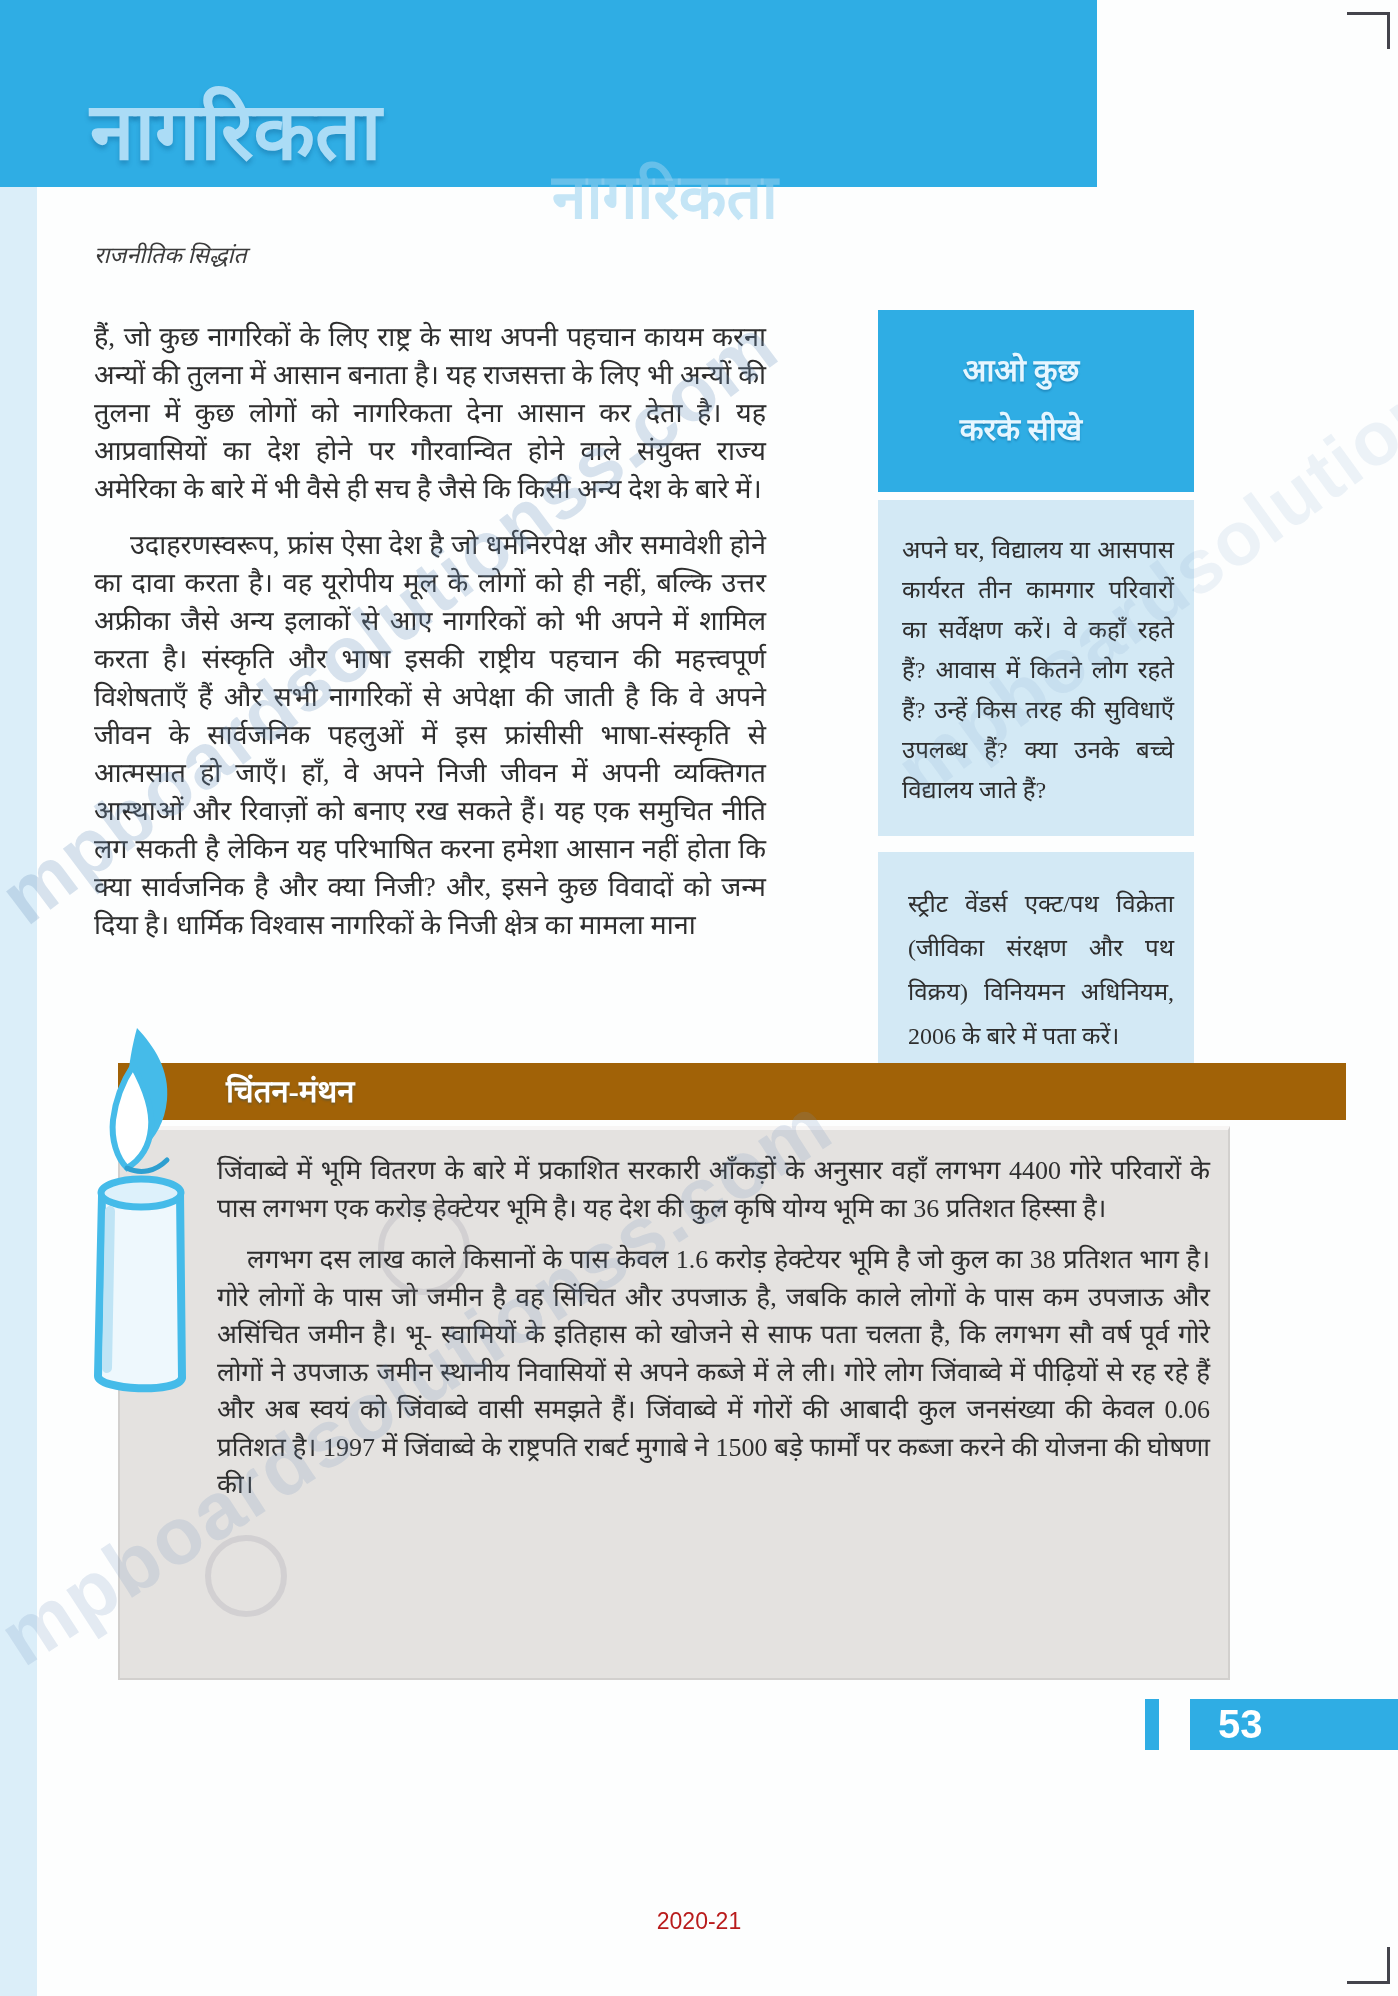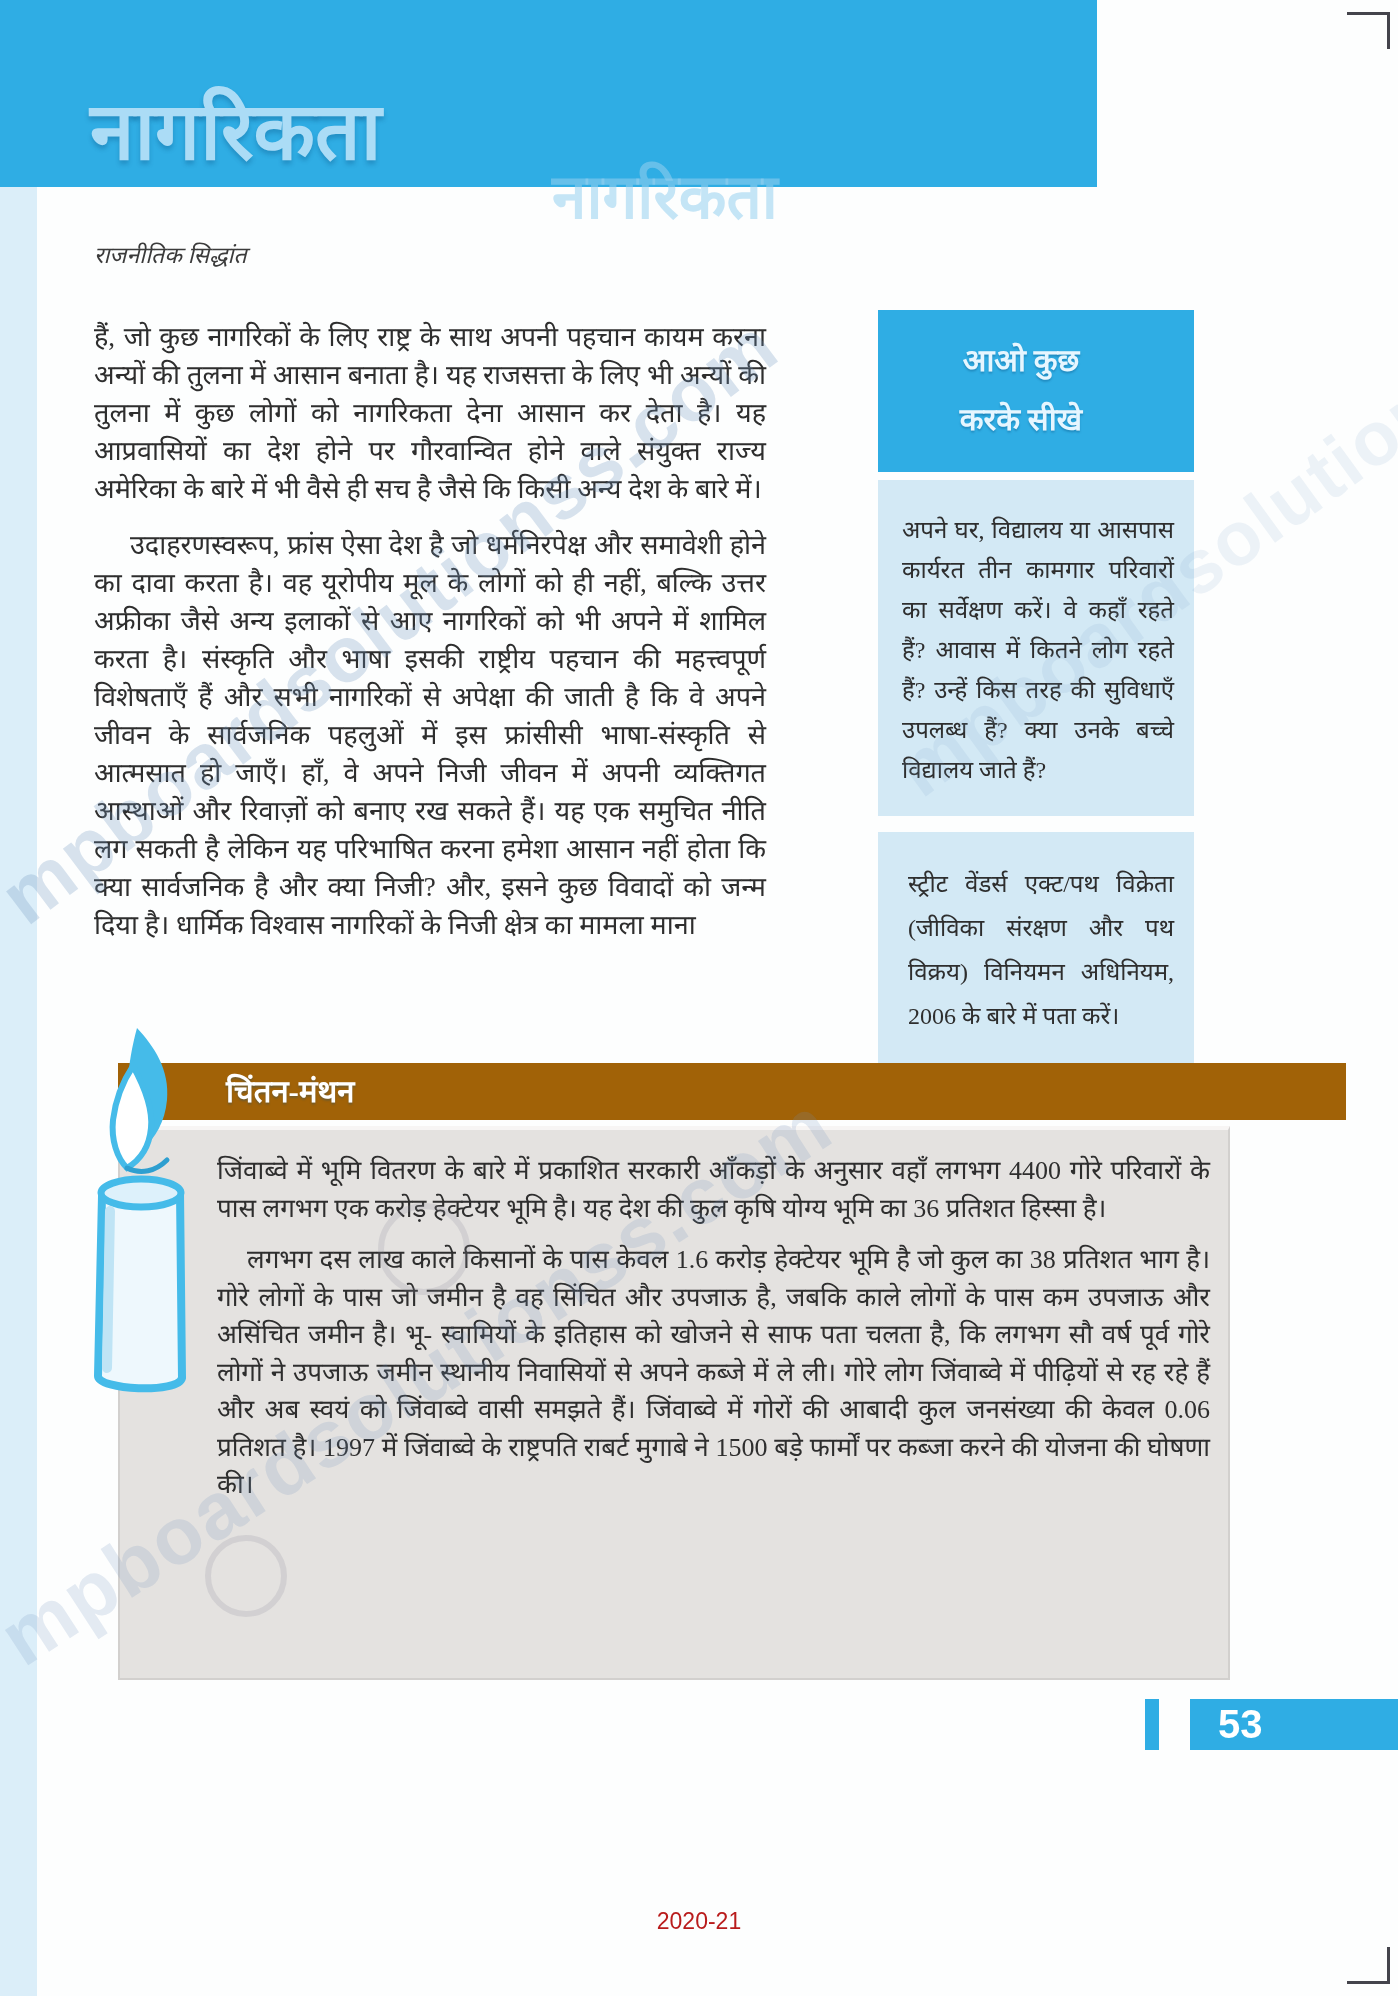--- a/index.html
+++ b/index.html
@@ -18,21 +18,21 @@
     position:absolute;left:552px;top:166px;font-size:62px;font-weight:bold;line-height:1;
     color:rgba(150,208,238,0.55);white-space:nowrap;
   }
   .subtitle{position:absolute;left:94px;top:238px;font-size:23px;font-style:italic;color:#3b3b3b;}
   .main-col{position:absolute;left:94px;top:318px;width:672px;font-size:27px;line-height:38px;text-align:justify;}
   .main-col p{margin:0;}
   .main-col p + p{margin-top:18px;text-indent:36px;}
 
   .sidebar{position:absolute;left:878px;top:310px;width:316px;}
   .activity-header{
-    background:#2fade4;height:162px;display:flex;flex-direction:column;justify-content:center;
+    background:#2fade4;height:182px;display:flex;flex-direction:column;justify-content:center;
     color:#e6f6ff;font-size:31px;font-weight:bold;text-align:center;line-height:1.9;
     text-shadow:0 2px 2px rgba(10,80,130,0.35);padding-right:30px;box-sizing:border-box;
   }
   .pale-box{
     background:#d3e9f5;margin-top:8px;padding:30px 20px 26px 24px;
     font-size:24px;line-height:40px;text-align:justify;color:#2e2e2e;
   }
   .pale-box.second{margin-top:16px;line-height:44px;padding-left:30px;}
 
   .thinking-bar{position:absolute;left:118px;top:1063px;width:1228px;height:57px;background:#a16207;}

